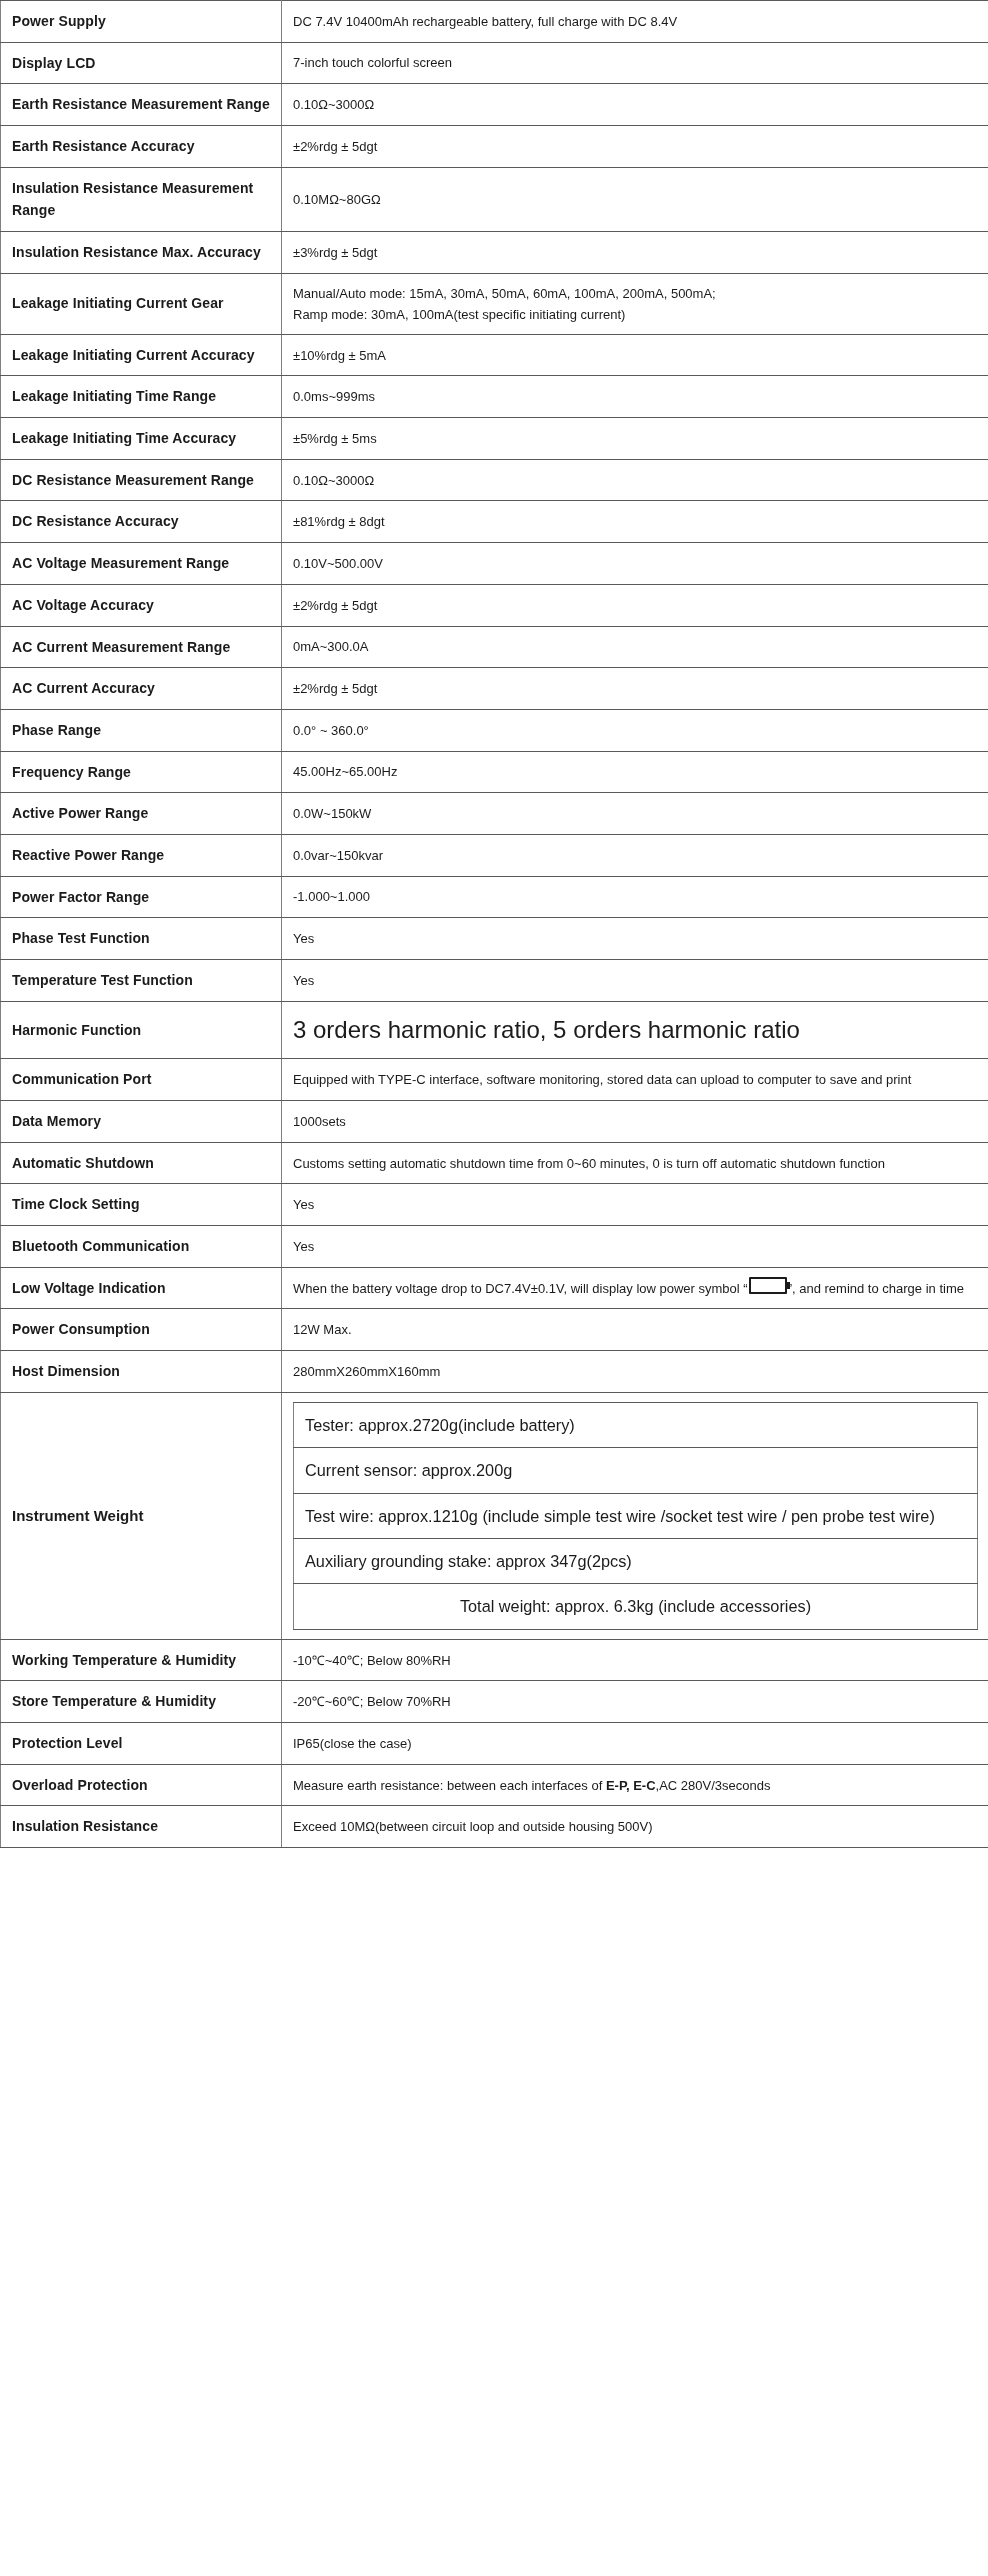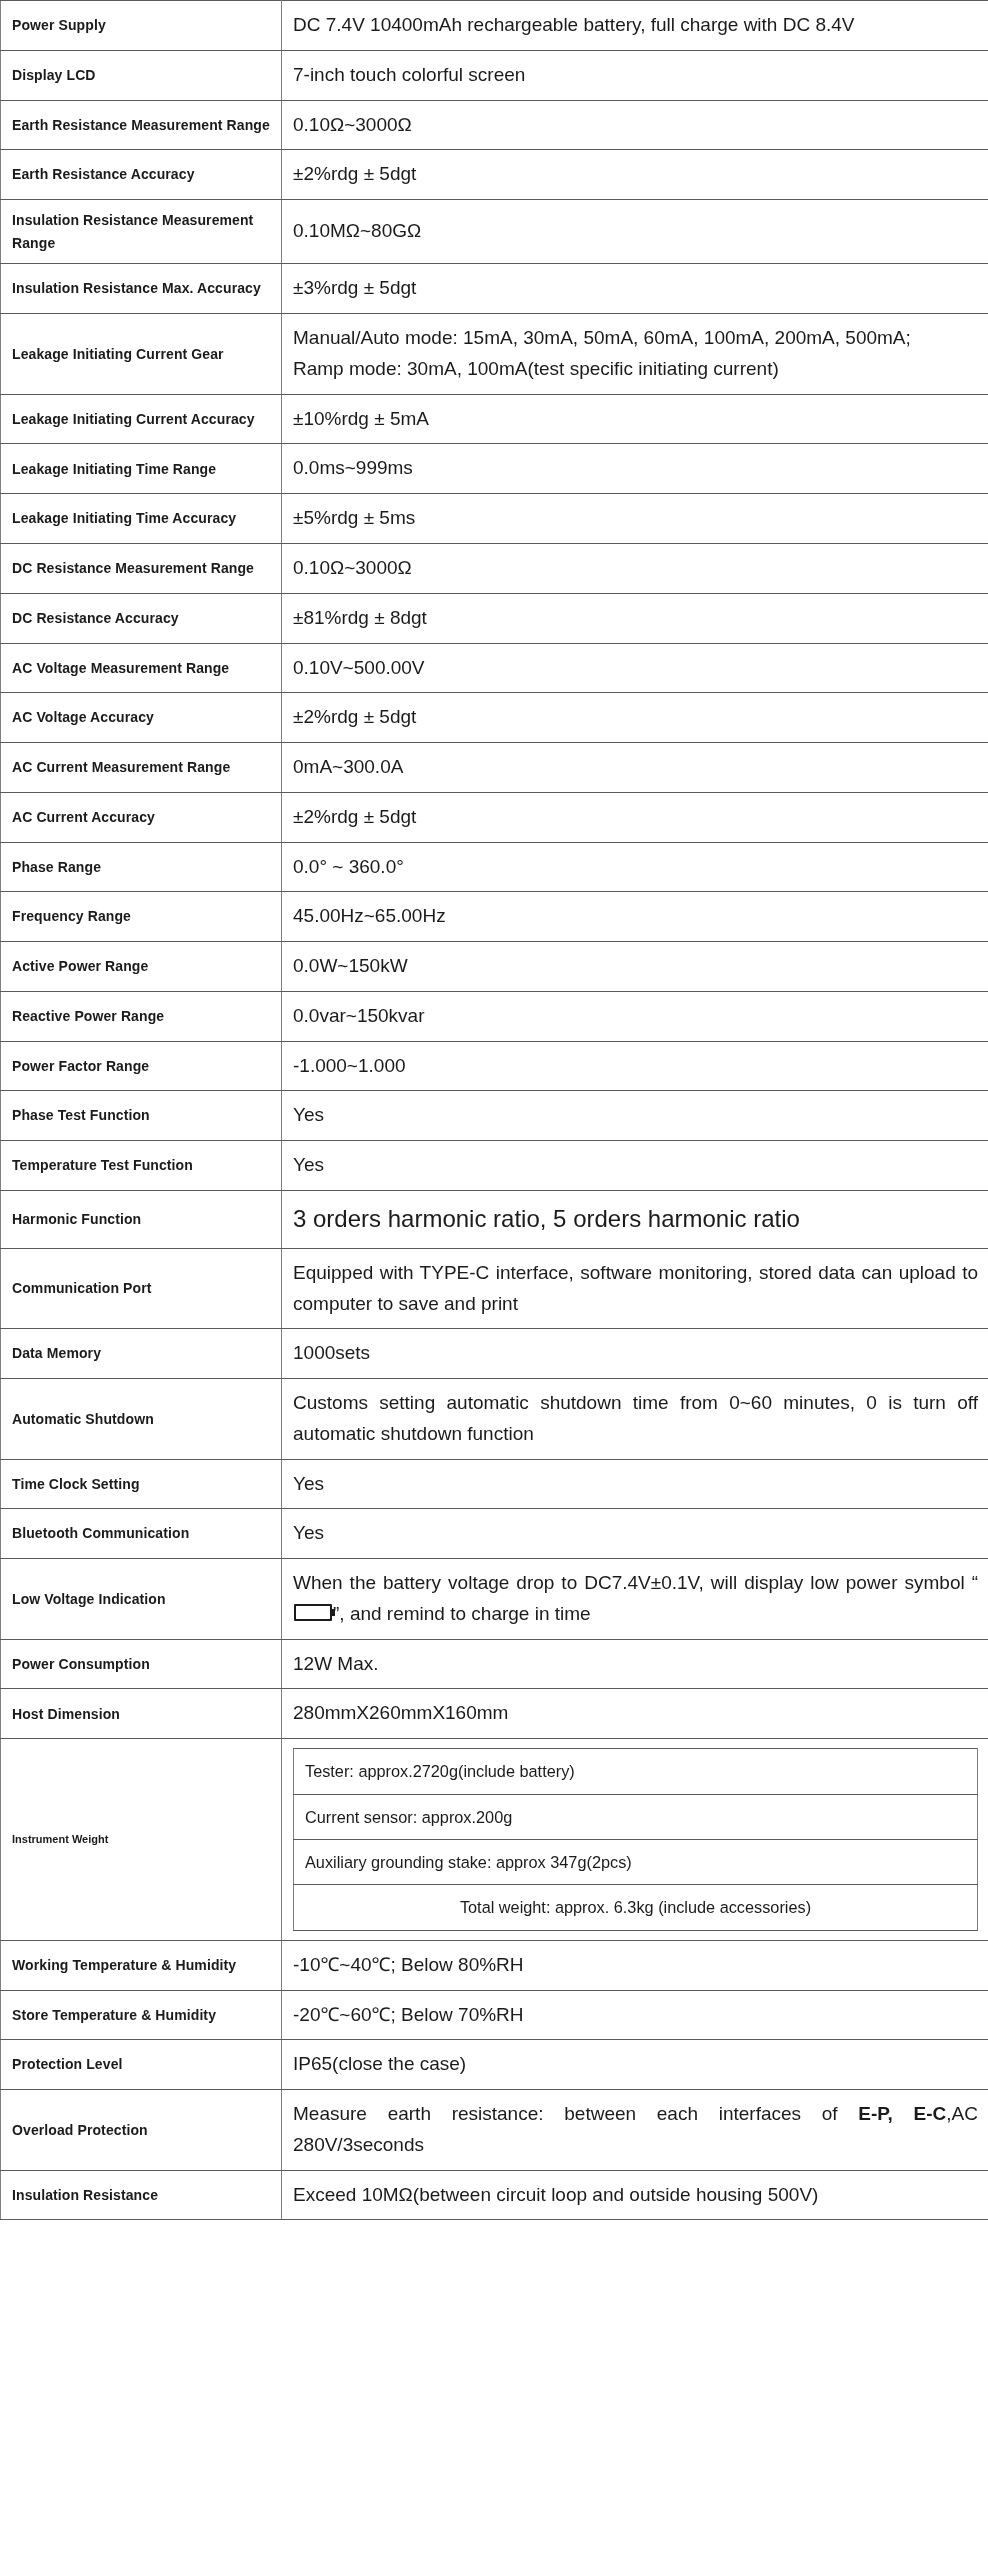--- a/index.html
+++ b/index.html
@@ -30,21 +30,21 @@
     line-height: 1.62;
   }
   td.label {
     font-weight: bold;
     font-size: 14px;
     letter-spacing: 0.1px;
     padding-left: 10px;
     padding-right: 6px;
   }
   td.value {
-    font-size: 19px;
+    font-size: 13px;
     font-weight: normal;
     padding-left: 14px;
   }
   td.value.big {
     font-size: 24px;
   }
   td.value.justified {
     text-align: justify;
     text-align-last: left;
   }
@@ -64,21 +64,21 @@
     padding: 9px 11px 9px 14px;
     font-size: 16.3px;
     line-height: 1.62;
   }
   table.nested tr:last-child td {
     border-bottom: none;
     text-align: center;
   }
   td.sub-label {
     font-weight: bold;
-    font-size: 11px;
+    font-size: 15px;
     padding-left: 10px;
     border-right: 1px solid #5a5a5a;
     vertical-align: middle;
     margin-top: 16px;
   }
   .battery-icon {
     display: inline-block;
     width: 34px;
     height: 13px;
     border: 2px solid #1b1b1b;
@@ -277,20 +277,23 @@
       <td class="nested-holder">
         <table class="nested">
           <tbody>
             <tr>
               <td>Tester: approx.2720g(include battery)</td>
             </tr>
             <tr>
               <td>Current sensor: approx.200g</td>
             </tr>
             <tr>
+              <td class="justified">Test wire: approx.1210g (include simple test wire /socket test wire / pen probe test wire)</td>
+            </tr>
+            <tr>
               <td>Auxiliary grounding stake: approx 347g(2pcs)</td>
             </tr>
             <tr>
               <td>Total weight: approx. 6.3kg (include accessories)</td>
             </tr>
           </tbody>
         </table>
       </td>
     </tr>
 

